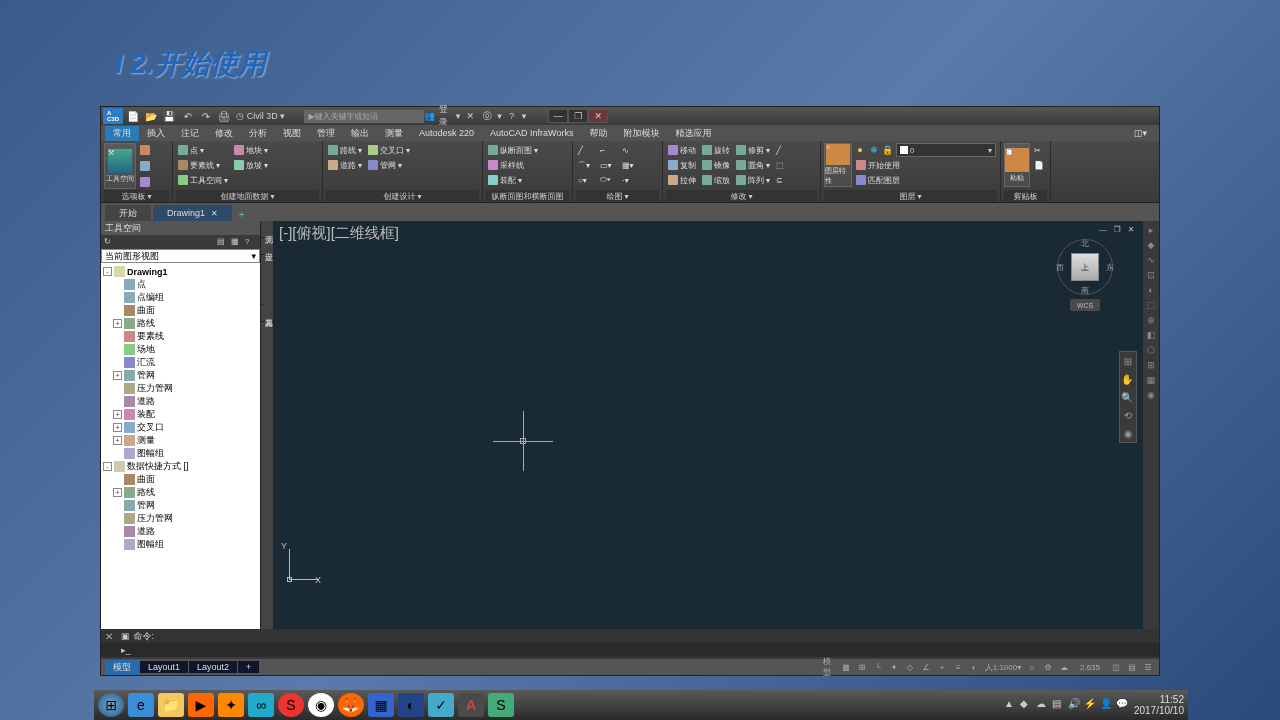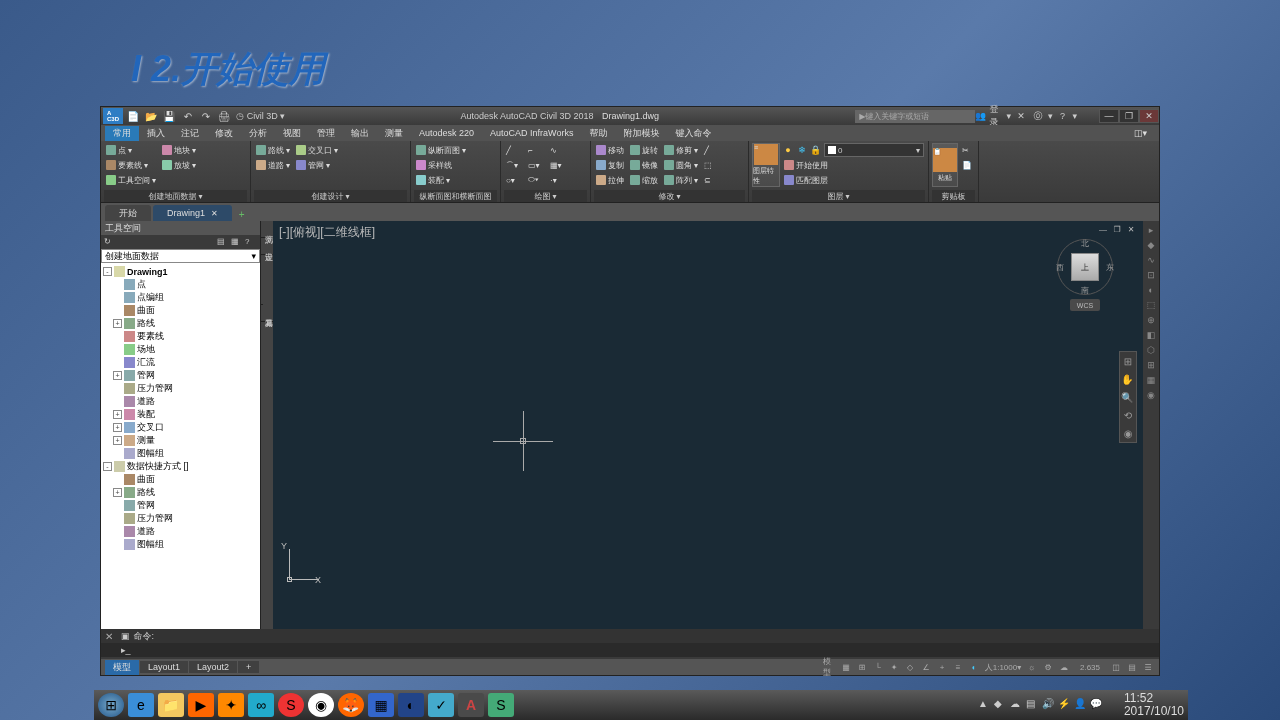--- a/index.html
+++ b/index.html
@@ -1,17 +1,17 @@
 <!DOCTYPE html>
 <html><head>
 <meta charset="utf-8">
 <style>
 * { margin: 0; padding: 0; box-sizing: border-box; font-family: "Microsoft YaHei", Arial, sans-serif; }
 body { width: 1280px; height: 720px; background: linear-gradient(135deg, #3a5a8a, #5a7aaa, #2a4a7a); overflow: hidden; position: relative; }
-.slide-title { position: absolute; top: 45px; left: 115px; font-size: 36px; font-weight: bold; color: #2266bb; font-style: italic; text-shadow: 1px 1px 2px rgba(255,255,255,0.5); margin-left: 16px; }
+.slide-title { position: absolute; top: 45px; left: 115px; font-size: 28px; font-weight: bold; color: #2266bb; font-style: italic; text-shadow: 1px 1px 2px rgba(255,255,255,0.5); }
 .app-window { position: absolute; top: 106px; left: 100px; width: 1060px; height: 570px; background: #4a4a4a; border: 1px solid #222; display: flex; flex-direction: column; }
 .titlebar { height: 18px; background: linear-gradient(#555, #3a3a3a); display: flex; align-items: center; font-size: 9px; color: #ccc; }
 .app-icon { width: 20px; height: 16px; background: #2e7dc4; margin: 0 2px; display: flex; align-items: center; justify-content: center; font-size: 6px; color: #fff; font-weight: bold; }
 .qat-icon { width: 16px; height: 14px; margin: 0 1px; display: flex; align-items: center; justify-content: center; color: #ccc; font-size: 10px; }
 .title-center { flex: 1; text-align: center; }
 .title-doc { color: #ddd; margin-left: 6px; }
 .title-search { width: 120px; height: 13px; background: #666; font-size: 8px; color: #aaa; padding: 0 4px; display: flex; align-items: center; margin-left: 20px; }
 .title-right { display: flex; align-items: center; gap: 3px; margin-right: 2px; }
 .title-btn { width: 14px; height: 14px; display: flex; align-items: center; justify-content: center; color: #ccc; font-size: 9px; }
 .win-controls { display: flex; margin-left: 20px; }
@@ -40,21 +40,21 @@
 .tp-header { height: 14px; background: #555; font-size: 9px; color: #ddd; padding: 0 4px; display: flex; align-items: center; }
 .tp-toolbar { height: 14px; background: #3a3a3a; display: flex; align-items: center; padding: 0 3px; gap: 2px; }
 .tp-toolbar .ic { width: 12px; height: 10px; color: #ccc; font-size: 8px; }
 .tp-dropdown { height: 14px; background: #fff; font-size: 9px; color: #000; padding: 0 3px; display: flex; align-items: center; justify-content: space-between; border: 1px solid #888; }
 .tree { flex: 1; background: #fff; overflow: auto; font-size: 9px; color: #000; padding: 2px; }
 .tree-node { display: flex; align-items: center; height: 13px; white-space: nowrap; }
 .tree-indent { display: inline-block; width: 10px; }
 .tree-exp { width: 9px; height: 9px; border: 1px solid #888; display: inline-flex; align-items: center; justify-content: center; font-size: 7px; margin-right: 2px; color: #444; }
 .tree-ico { width: 11px; height: 11px; margin-right: 2px; display: inline-block; }
 .canvas-area { flex: 1; background: #1a2a35; position: relative; }
-.canvas-label { position: absolute; top: 3px; left: 6px; font-size: 12px; color: #bbb; }
+.canvas-label { position: absolute; top: 3px; left: 6px; font-size: 15px; color: #bbb; }
 .viewcube { position: absolute; top: 18px; right: 30px; width: 56px; height: 75px; }
 .vc-compass { width: 56px; height: 56px; border: 1px solid #555; border-radius: 50%; position: relative; display: flex; align-items: center; justify-content: center; }
 .vc-face { width: 28px; height: 28px; background: linear-gradient(#ddd,#aaa); border: 1px solid #888; display: flex; align-items: center; justify-content: center; font-size: 8px; color: #333; }
 .vc-dir { position: absolute; font-size: 8px; color: #999; }
 .vc-wcs { margin-top: 4px; width: 30px; height: 12px; background: #4a4a4a; border-radius: 2px; font-size: 7px; color: #bbb; display: flex; align-items: center; justify-content: center; margin-left: auto; margin-right: auto; }
 .crosshair { position: absolute; top: 220px; left: 250px; }
 .crosshair .h { position: absolute; width: 60px; height: 1px; background: #aaa; left: -30px; }
 .crosshair .v { position: absolute; width: 1px; height: 60px; background: #aaa; top: -30px; }
 .crosshair .box { position: absolute; width: 6px; height: 6px; border: 1px solid #aaa; left: -3px; top: -3px; }
 .ucs-icon { position: absolute; bottom: 48px; left: 10px; color: #bbb; font-size: 9px; }
@@ -62,32 +62,32 @@
 .v-tab { writing-mode: vertical-rl; font-size: 8px; color: #ccc; background: #444; padding: 8px 1px; border-bottom: 1px solid #222; }
 .nav-bar-right { position: absolute; right: 6px; top: 130px; width: 18px; background: #3a3a3a; border: 1px solid #555; display: flex; flex-direction: column; }
 .nav-btn { height: 18px; display: flex; align-items: center; justify-content: center; color: #999; font-size: 10px; }
 .right-toolbar { width: 16px; background: #3a3a3a; display: flex; flex-direction: column; gap: 1px; padding: 2px 0; }
 .rt-btn { height: 14px; display: flex; align-items: center; justify-content: center; color: #888; font-size: 9px; }
 .cmd-line { height: 30px; background: #3a3a3a; display: flex; flex-direction: column; }
 .cmd-row { height: 14px; display: flex; align-items: center; font-size: 9px; color: #ccc; background: #2a2a2a; padding: 0 4px; gap: 4px; }
 .cmd-x { width: 12px; color: #aaa; font-size: 10px; }
 .cmd-input { flex: 1; background: #4a4a4a; height: 13px; padding: 0 4px; color: #999; font-style: italic; display: flex; align-items: center; }
 .layout-tabs { height: 16px; background: #555; display: flex; align-items: center; padding: 0 4px; font-size: 9px; color: #ddd; }
-.lt-tab { padding: 1px 8px; background: #404040; margin-right: 1px; }
+.lt-tab { padding: 1px 8px; background: #0f172a; margin-right: 1px; }
 .lt-tab.active { background: #2a6aa8; }
 .lt-spacer { flex: 1; }
 .status-icons { display: flex; gap: 2px; align-items: center; }
 .st-ic { width: 14px; height: 12px; color: #aaa; font-size: 8px; display: flex; align-items: center; justify-content: center; }
 .taskbar { position: absolute; bottom: 0; left: 94px; right: 92px; height: 30px; background: linear-gradient(#5a5a5a, #2a2a2a); display: flex; align-items: center; padding: 0 4px; gap: 4px; }
 .tb-btn { width: 26px; height: 24px; border-radius: 3px; display: flex; align-items: center; justify-content: center; font-size: 14px; }
 .tb-start { background: radial-gradient(#7ac, #258); border-radius: 50%; }
 .tb-spacer { flex: 1; }
 .tb-tray { display: flex; gap: 2px; align-items: center; }
 .tb-tray-ic { width: 14px; height: 14px; color: #ccc; font-size: 10px; }
-.tb-clock { font-size: 12px; color: #ddd; text-align: left; line-height: 1.1; margin-left: 16px; }
+.tb-clock { font-size: 10px; color: #ddd; text-align: right; line-height: 1.1; margin-left: 0; }
 .viewport-ctrls { position: absolute; top: 3px; right: 6px; display: flex; gap: 2px; }
 .vp-btn { width: 12px; height: 10px; color: #bbb; font-size: 8px; display: flex; align-items: center; justify-content: center; }
 .layer-combo { width: 100px; height: 14px; background: #333; border: 1px solid #666; font-size: 8px; color: #ccc; display: flex; align-items: center; padding: 0 3px; gap: 2px; }
 .layer-icons-row { display: flex; gap: 2px; }
 .layer-icons-row span { width: 12px; height: 12px; display: flex; align-items: center; justify-content: center; font-size: 9px; }
 </style>
 </head>
 <body>
 
 <div class="slide-title">I 2.开始使用</div>
@@ -98,24 +98,20 @@
     <div class="app-icon">A<br>C3D</div>
     <div class="qat-icon">📄</div>
     <div class="qat-icon">📂</div>
     <div class="qat-icon">💾</div>
     <div class="qat-icon">↶</div>
     <div class="qat-icon">↷</div>
     <div class="qat-icon">🖨</div>
     <span style="color:#bbb;margin:0 3px">◷</span>
     <span>Civil 3D</span>
     <span style="margin-left:2px">▾</span>
-    <div class="title-center">
-      <span>Autodesk AutoCAD Civil 3D 2018</span>
-      <span class="title-doc">Drawing1.dwg</span>
-    </div>
     <div class="title-search">▶ <span>键入关键字或短语</span></div>
     <div class="title-right">
       <span>👥</span>
       <span class="title-btn">登录</span>
       <span>▾</span>
       <span class="title-btn">✕</span>
       <span class="title-btn">⓪</span>
       <span>▾</span>
       <span class="title-btn">?</span>
       <span>▾</span>
@@ -134,26 +130,48 @@
     <span class="menu-item">修改</span>
     <span class="menu-item">分析</span>
     <span class="menu-item">视图</span>
     <span class="menu-item">管理</span>
     <span class="menu-item">输出</span>
     <span class="menu-item">测量</span>
     <span class="menu-item">Autodesk 220</span>
     <span class="menu-item">AutoCAD InfraWorks</span>
     <span class="menu-item">帮助</span>
     <span class="menu-item">附加模块</span>
-    <span class="menu-item">键入命令</span>
+    <span class="menu-item">精选应用</span>
     <span style="flex:1"></span>
     <span class="menu-item">◫▾</span>
   </div>
 
   <div class="ribbon">
+    <div class="ribbon-panel" style="width:72px">
+      <div class="panel-body">
+        <div style="display:flex;flex-direction:column;height:46px">
+          <div class="big-btn" style="height:46px">
+            <div class="ico" style="background:linear-gradient(#4a8,#268)">⚒</div>
+            <span>工具空间</span>
+          </div>
+        </div>
+        <div class="small-btn-col" style="justify-content:space-around;height:46px">
+          <div class="sm-btn">
+              <span class="dot" style="background:#c86"></span>
+            </div>
+          <div class="sm-btn">
+              <span class="dot" style="background:#8ac"></span>
+            </div>
+          <div class="sm-btn">
+              <span class="dot" style="background:#a8c"></span>
+            </div>
+        </div>
+      </div>
+      <div class="panel-label">选项板 ▾</div>
+    </div>
 
     <div class="ribbon-panel" style="width:150px">
       <div class="panel-body">
         <div class="small-btn-col">
           <div class="sm-btn"><span class="dot"></span><span>点</span> ▾</div>
           <div class="sm-btn"><span class="dot" style="background:#a86"></span><span>要素线</span> ▾</div>
           <div class="sm-btn"><span class="dot" style="background:#8c8"></span><span>工具空间</span> ▾</div>
         </div>
         <div class="small-btn-col">
           <div class="sm-btn"><span class="dot" style="background:#c8a"></span><span>地块</span> ▾</div>
@@ -315,21 +333,21 @@
     <div class="tools-panel">
       <div class="tp-header">工具空间</div>
       <div class="tp-toolbar">
         <span class="ic">↻</span>
         <span style="flex:1"></span>
         <span class="ic">▤</span>
         <span class="ic">▦</span>
         <span class="ic">?</span>
       </div>
       <div class="tp-dropdown">
-          <span>创建地面数据</span>
+          <span>当前图形视图</span>
           <span>▾</span>
         </div>
       <div class="tree" id="tree">
           <div class="tree-node">
             <span class="tree-exp">-</span>
             <span class="tree-ico" style="background:#d8d8a8"></span>
             <span style="font-weight:bold">Drawing1</span>
           </div>
           <div class="tree-node">
             <span class="tree-indent"></span>

